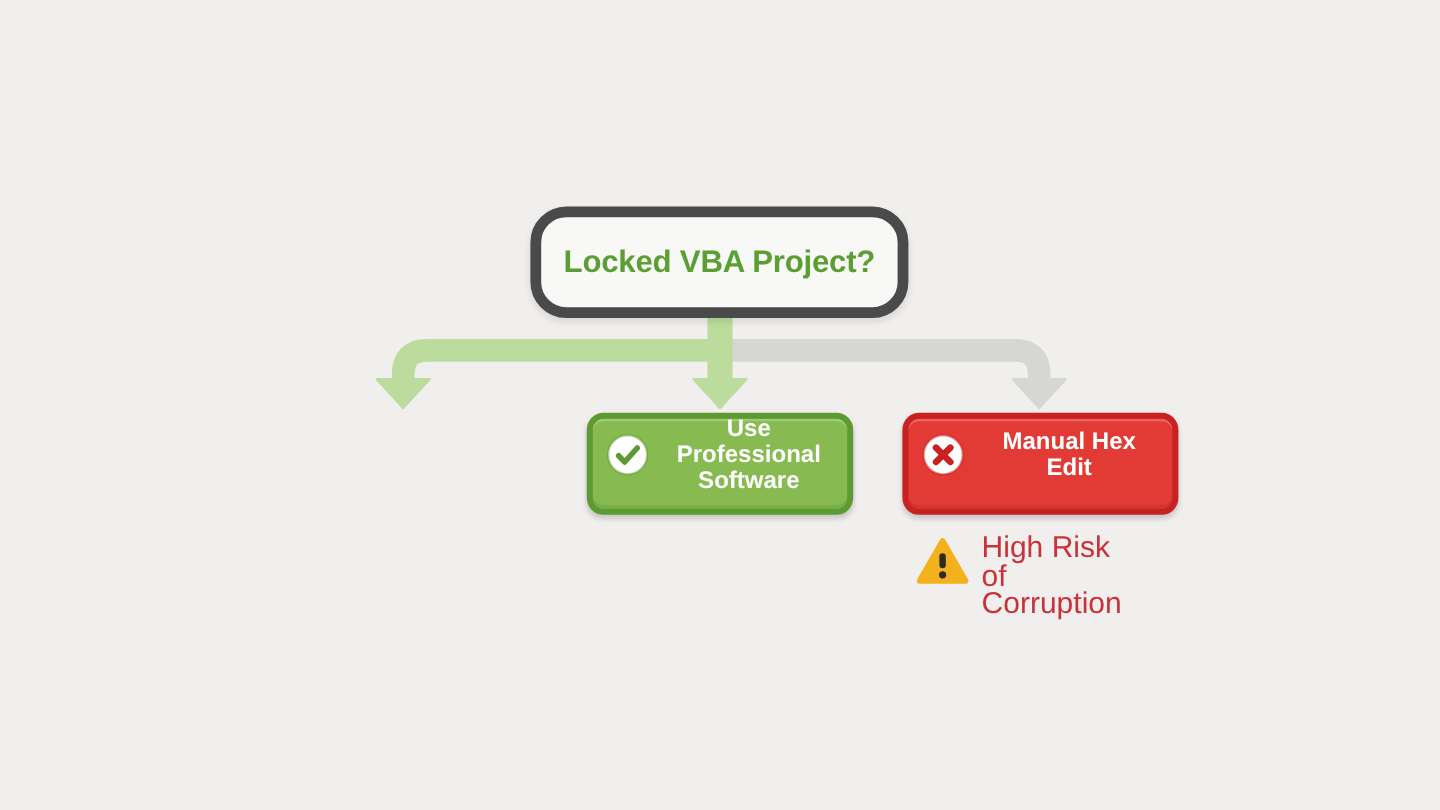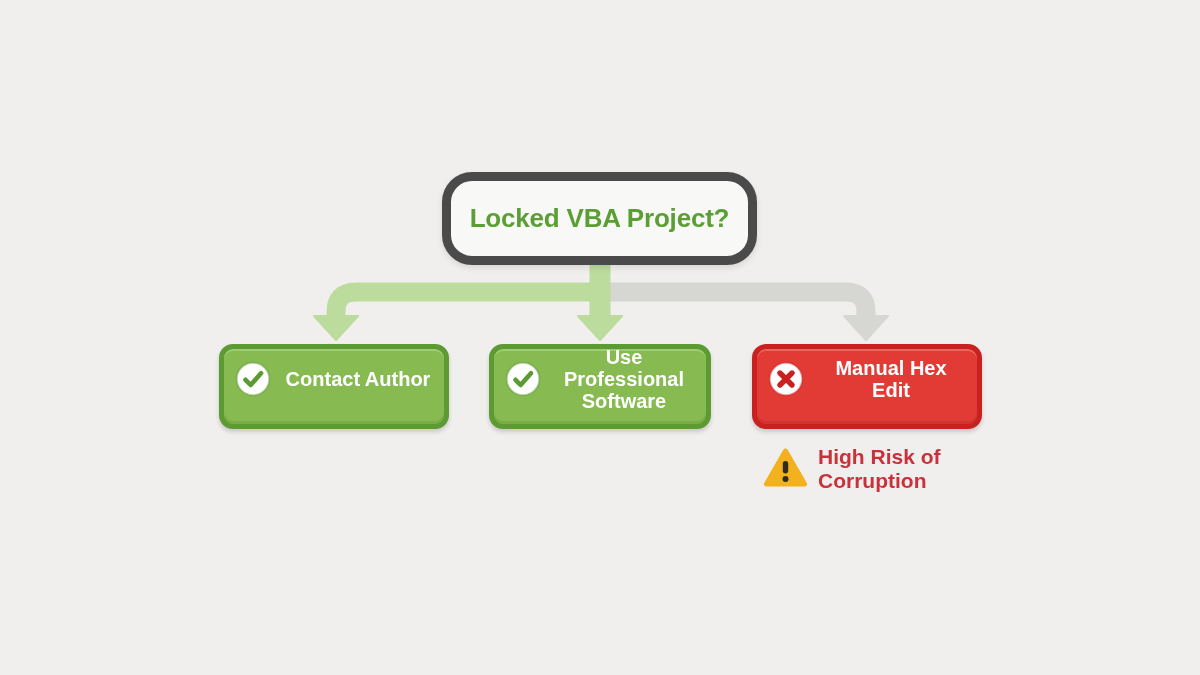--- a/index.html
+++ b/index.html
@@ -84,22 +84,22 @@
     position: absolute;
     left: 763px; top: 445px;
     display: flex; align-items: flex-start; gap: 10px;
   }
   .warning-triangle { width: 45px; height: 42px; flex: none; display: block; margin-top: 2px; }
   .tri-shape { fill: var(--warning-triangle); stroke: var(--warning-triangle); stroke-width: 5px; stroke-linejoin: round; }
   .tri-glyph { fill: var(--warning-glyph); }
   .warning-label {
     width: 132px;
     color: var(--warning-text);
-    font-weight: 700;
-    font-size: 21px;
+    font-weight: 400;
+    font-size: 25px;
     line-height: 23.5px;
   }
 </style>
 </head>
 <body>
 
 <div class="canvas">
 
   <svg class="connectors" width="1200" height="675" viewBox="0 0 1200 675" aria-hidden="true">
     <path class="conn gray" d="M 604 292 H 846 Q 866 292 866 312 V 318"></path>
@@ -107,27 +107,20 @@
     <path class="conn green" d="M 608 292 H 356 Q 336 292 336 312 V 318"></path>
     <polygon class="arrow green-fill" points="314,316 358,316 336,340"></polygon>
     <path class="conn green stem" d="M 600 219 V 318"></path>
     <polygon class="arrow green-fill" points="578,316 622,316 600,340"></polygon>
   </svg>
 
   <div class="decision-box">
     <span class="decision-label">Locked VBA Project?</span>
   </div>
 
-  <div class="option positive opt-contact">
-    <svg class="badge-icon" viewBox="0 0 36 36" aria-hidden="true">
-      <circle class="ring-positive" cx="18" cy="18" r="16.3"></circle>
-      <path class="glyph-check" d="M10.5 18.8 L15.6 24 L26 12.3"></path>
-    </svg>
-    <span class="option-label">Contact Author</span>
-  </div>
 
   <div class="option positive opt-software">
     <svg class="badge-icon" viewBox="0 0 36 36" aria-hidden="true">
       <circle class="ring-positive" cx="18" cy="18" r="16.3"></circle>
       <path class="glyph-check" d="M10.5 18.8 L15.6 24 L26 12.3"></path>
     </svg>
     <span class="option-label">Use Professional Software</span>
   </div>
 
   <div class="option negative opt-hex">

